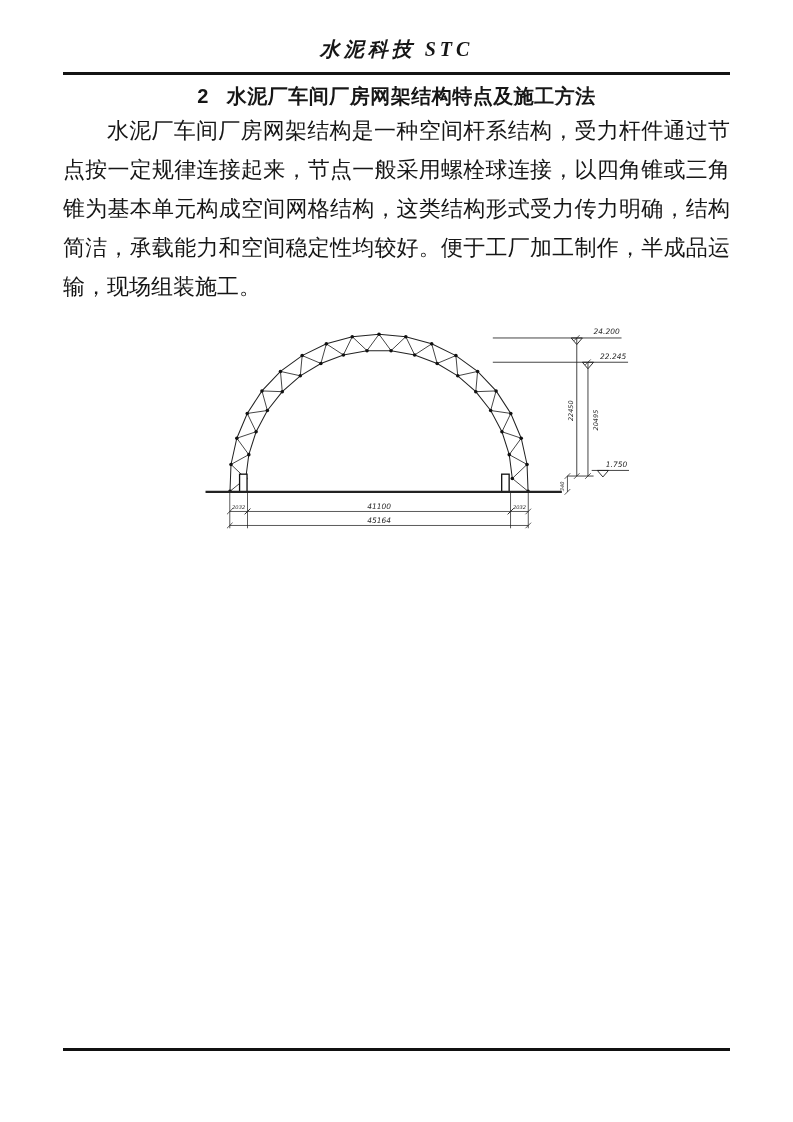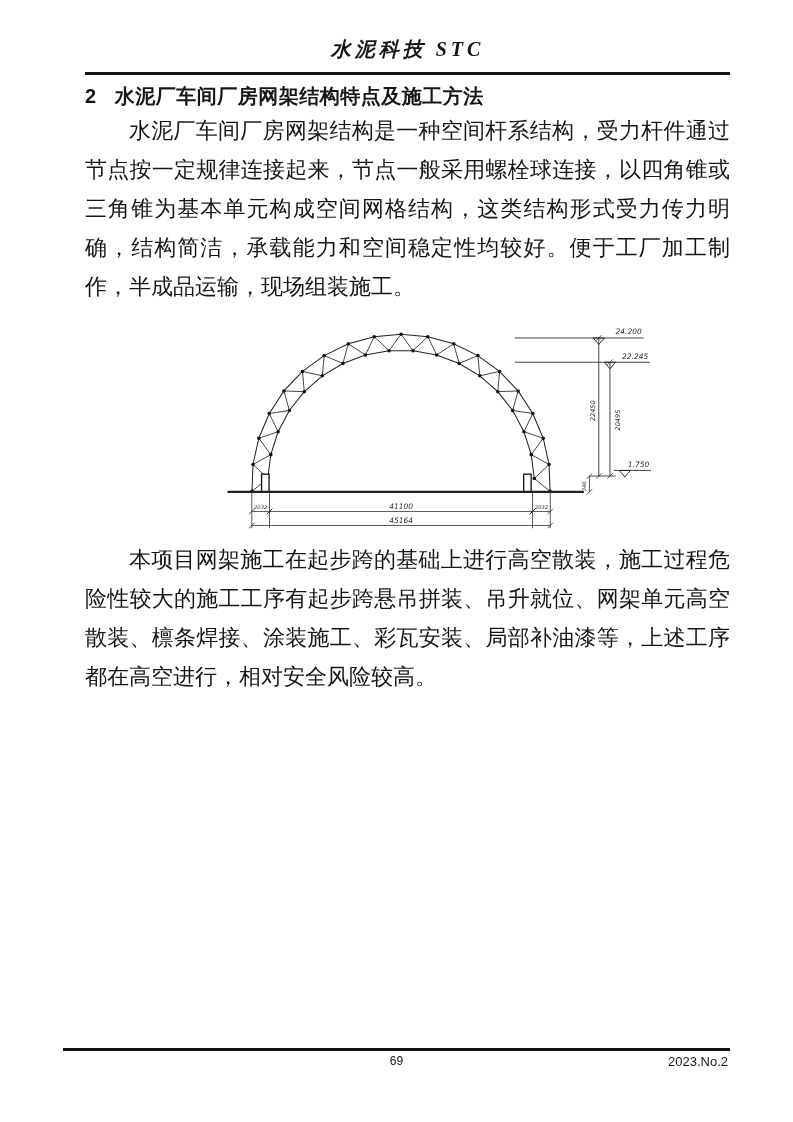--- a/index.html
+++ b/index.html
@@ -4,37 +4,38 @@
 <style>
   html,body{margin:0;padding:0;background:#ffffff;}
   .page{
     position:relative;
     width:793px;height:1122px;
     background:#ffffff;
     color:#161616;
     font-family:"Liberation Serif","DejaVu Serif",serif;
     overflow:hidden;
   }
-  .inner{padding:0 63px;margin-left:22px;}
+  .inner{padding:0 63px;}
   .journal-title{
     margin-top:36px;
     text-align:center;
     font-style:italic;
     font-weight:600;
     font-size:20px;
     letter-spacing:4px;
   }
   .header-rule{margin-top:9px;border-top:3px solid #141414;}
   h2.sec{
     font-family:"Liberation Sans","DejaVu Sans",sans-serif;
     font-weight:bold;
     font-size:20px;
     line-height:30px;
     margin:6px 0 0 0;
     letter-spacing:0.5px;
+    text-align:center;
   }
   h2.sec .num{margin-right:18px;}
   p.body{
     font-size:22px;
     line-height:39px;
     text-align:justify;
     text-indent:2em;
     margin:0;
   }
   figure.truss{margin:4px 0 4px 138px;padding:0;}
@@ -195,24 +196,19 @@
             <line x1="392" y1="178" x2="392" y2="195" stroke="#222" stroke-width="0.8"></line>
             <line x1="389" y1="181" x2="395" y2="175" stroke="#222" stroke-width="0.8"></line>
             <line x1="389" y1="198" x2="395" y2="192" stroke="#222" stroke-width="0.8"></line>
             <text x="388" y="189" font-size="5.5" text-anchor="middle" transform="rotate(-90 388 189)">340</text>
           </g>
         </svg>
     </figure>
 
 
 
-    <p class="body">本项目网架施工在起步跨的基础上进行高空散装，施工过程危险性较大的施工工序有起步跨悬吊拼装、吊升就位、网架单元高空散装、檩条焊接、涂装施工、彩瓦安装、局部补油漆等，上述工序都在高空进行，相对安全风险较高。</p>
 
   </div>
 
   <footer class="pagefoot">
     <div class="footer-rule"></div>
-    <div class="footer-row">
-      <span class="pageno">69</span>
-      <span class="issue">2023.No.2</span>
-    </div>
   </footer>
 </div>
 
 </body></html>

